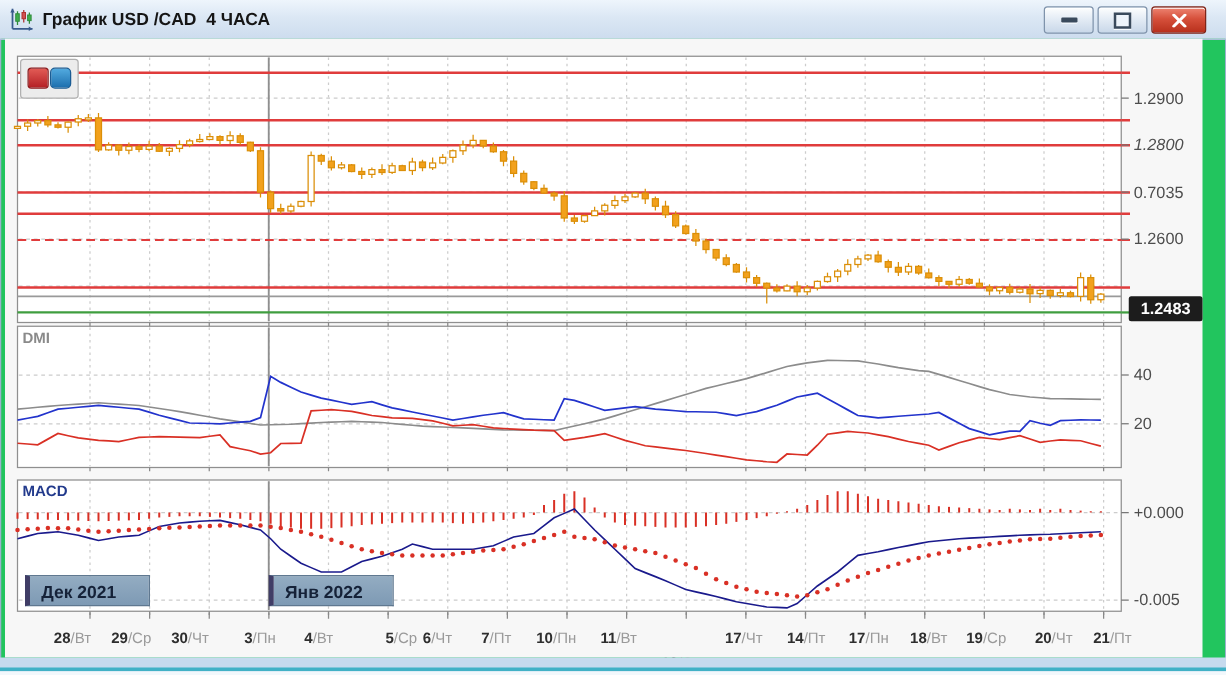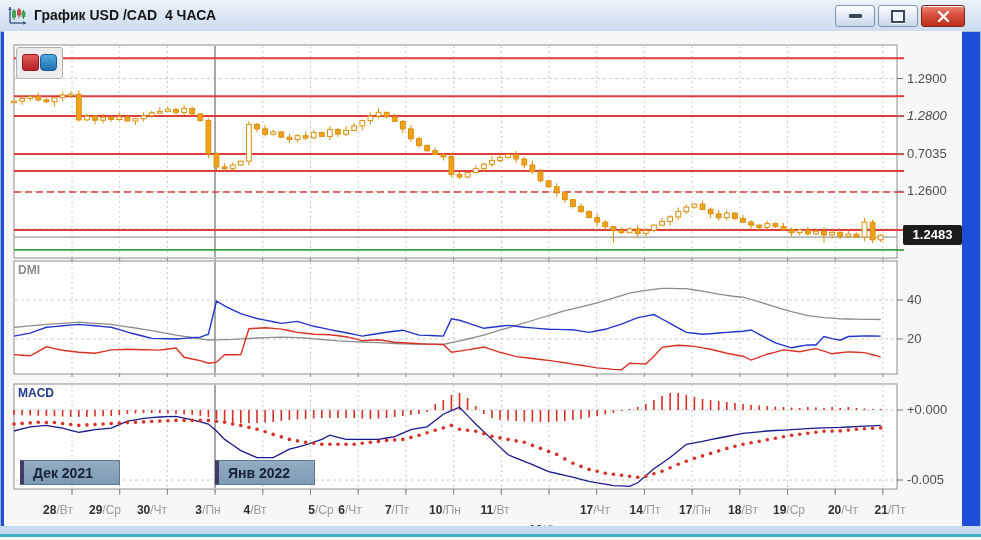--- a/index.html
+++ b/index.html
@@ -1,36 +1,36 @@
 <!DOCTYPE html>
 <html><head>
 <meta charset="utf-8">
 <style>
   html,body{margin:0;padding:0;background:#eef3f9;font-family:"Liberation Sans",sans-serif;}
-  .window{position:relative;width:981px;height:540px;background:#1d4ed8;overflow:hidden;
+  .window{position:relative;width:981px;height:540px;background:#22c55e;overflow:hidden;
           box-shadow:inset 0 0 0 1px #9ab2cc;}
   
   .titlebar{position:absolute;left:0;top:0;width:100%;height:31px;
             background:linear-gradient(#eef5fc,#dbe7f4 45%,#cddcee);border-bottom:1px solid #aac0d8;}
   .app-icon{position:absolute;left:8px;top:6px;width:20px;height:19px;}
   .title-text{position:absolute;left:34px;top:7px;font-size:14px;font-weight:bold;color:#151515;white-space:pre;}
   .winbtns{position:absolute;right:16px;top:5px;display:flex;gap:3px;}
   .winbtn{width:38px;height:20px;border:1px solid #7f93ab;border-radius:3px;
           background:linear-gradient(#fdfefe,#e4ecf5 45%,#c9d8e9);display:flex;align-items:center;justify-content:center;
           box-shadow:inset 0 1px 0 #fff;}
   .winbtn.close{width:42px;background:linear-gradient(#ee8573,#d6503b 45%,#b8301c);border-color:#7e2418;}
   .glyph-min{width:13px;height:4px;background:#3a4a5c;border-radius:1px;box-shadow:0 1px 0 #f5f9fd;}
   .glyph-rest{width:10px;height:9px;border:2px solid #3a4a5c;background:#eef4fb;box-shadow:0 1px 0 #f5f9fd;}
   
   .client{position:absolute;left:4px;top:31px;width:958px;height:495px;background:#f7f7f7;}
   .client svg{position:absolute;left:0;top:0;}
   .overlay{position:absolute;left:0;top:0;width:100%;height:100%;pointer-events:none;}
   .axis-label{position:absolute;font-size:13px;color:#4d4d4d;}
   .price-box{position:absolute;left:899px;width:59px;height:20px;background:#1c1c1c;color:#fff;
-             font-size:13px;font-weight:bold;text-align:center;line-height:20px;border-radius:2px;}
+             font-size:13px;font-weight:bold;text-align:center;line-height:20px;border-radius:2px;margin-top:12px;}
   .panel-label{position:absolute;font-size:12px;font-weight:bold;}
   .panel-label.dmi{color:#8a8a8a;}
   .panel-label.macd{color:#223a8c;}
   .date-label{position:absolute;top:472px;width:48px;text-align:center;font-size:12px;white-space:nowrap;}
   .date-label b{color:#2e2e2e;font-weight:bold;}
   .date-label span{color:#9a9a9a;}
   .month-box{position:absolute;width:100px;height:25px;background:linear-gradient(#93acc2,#7e9ab4);
              border:1px solid #5f7890;border-left:4px solid #403d66;color:#152238;font-size:14px;
              font-weight:bold;line-height:24px;padding-left:9px;box-sizing:border-box;}
   .legendbox{position:absolute;left:12px;top:16px;width:45px;height:30px;background:#ececec;

